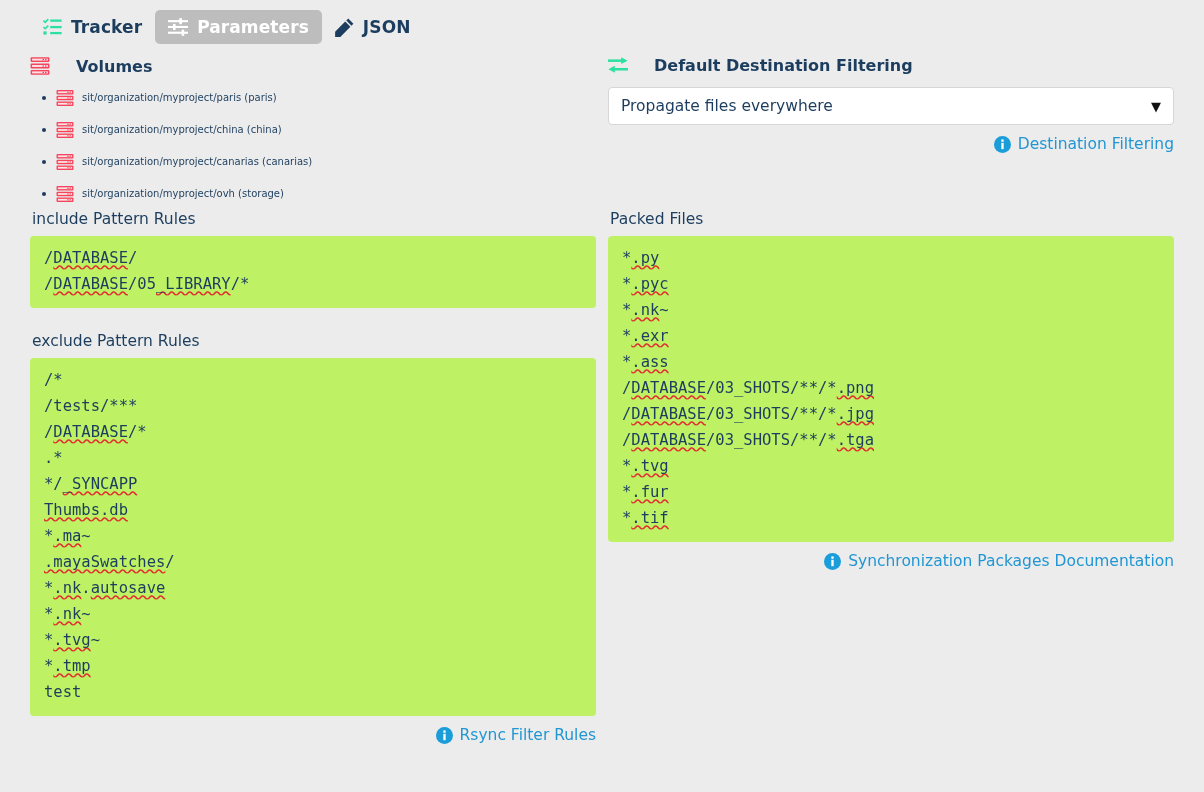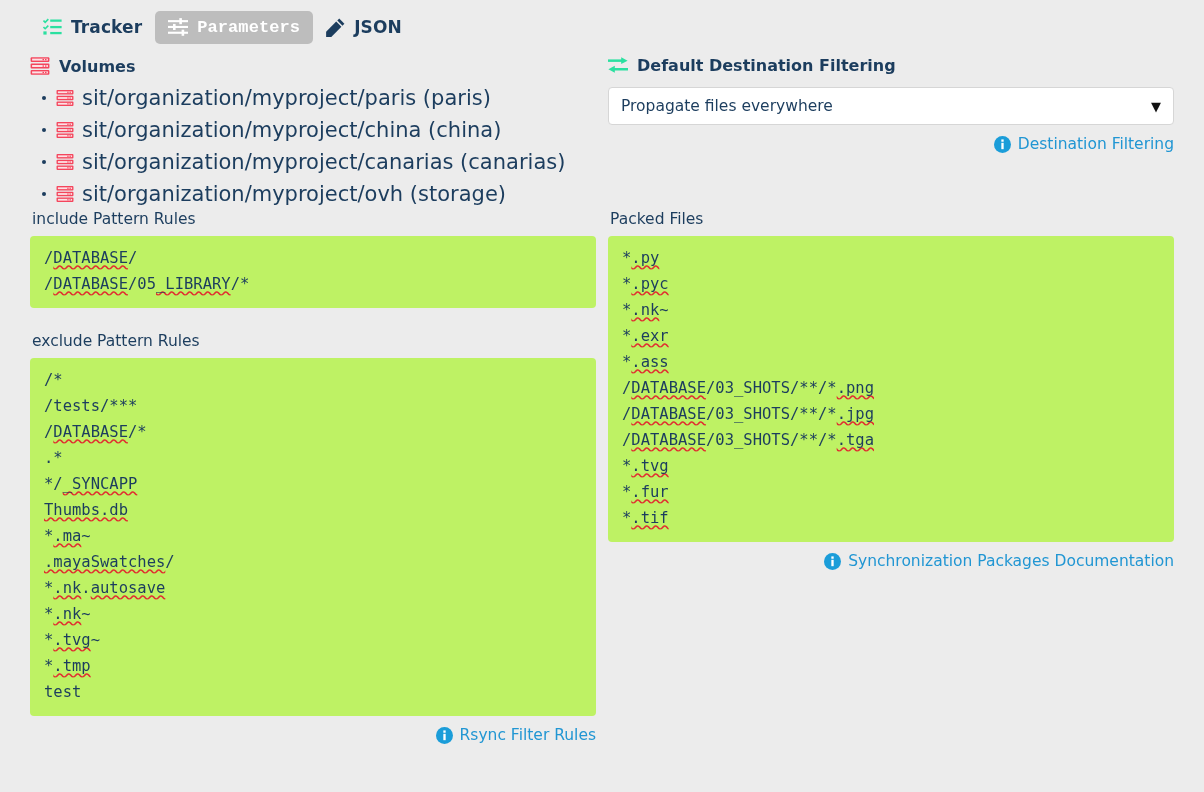--- a/index.html
+++ b/index.html
@@ -40,54 +40,53 @@
     letter-spacing: .1px;
     color: #1c3d5e;
     padding: 7px 13px;
     border-radius: 5px;
     cursor: pointer;
     white-space: nowrap;
   }
   .tab.active {
     background: #bdbdbd;
     color: #ffffff;
-    font-family: Liberation Mono, monospace;
   }
   .tab .ico { display:flex; align-items:center; }
 
   
   .cols {
     display: flex;
     padding: 0 30px;
     gap: 12px;
   }
   .col-left { width: 566px; flex: 0 0 566px; }
   .col-right { width: 566px; flex: 0 0 566px; }
 
   .sec-head {
     display: flex;
     align-items: center;
-    gap: 9px;
+    gap: 26px;
     font-size: 16px;
     font-weight: 700;
     color: #1c3d5e;
     margin: 16px 0 6px 0;
   }
 
   .vol-list {
     list-style: none;
     margin: 6px 0 0 0;
     padding: 0 0 0 26px;
   }
   .vol-list li {
     position: relative;
     display: flex;
     align-items: center;
     gap: 8px;
-    font-size: 21px;
+    font-size: 10px;
     line-height: 32px;
     color: #1c3d5e;
   }
   .vol-list li::before {
     content: "";
     position: absolute;
     left: -14px;
     top: 14px;
     width: 4px;
     height: 4px;

